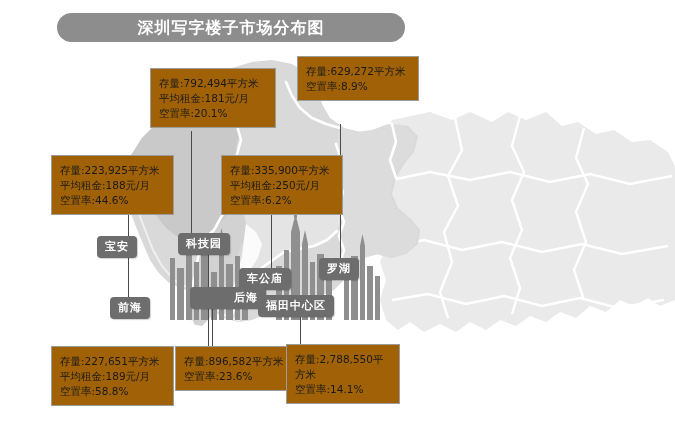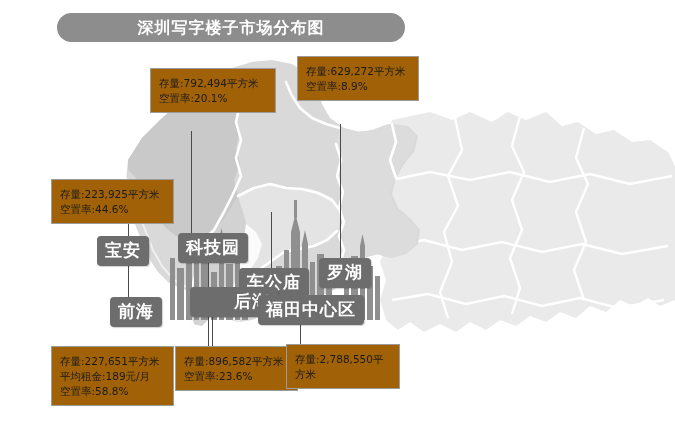--- a/index.html
+++ b/index.html
@@ -71,21 +71,21 @@
     width: 1px;
     background: #4a4a4a;
     z-index: 20;
   }
 
   
   .district {
     position: absolute;
     background: #6d6d6d;
     color: #ffffff;
-    font-size: 17px;
+    font-size: 11px;
     font-weight: bold;
     letter-spacing: 1px;
     padding: 3px 8px 4px 8px;
     border-radius: 4px;
     white-space: nowrap;
     z-index: 25;
     box-shadow: 1px 1px 1px rgba(0,0,0,0.18);
     font-family: "DejaVu Sans", "Liberation Sans", sans-serif;
   }
 </style>
@@ -212,48 +212,56 @@
   <div class="leader" style="left:191px; top:131px; height:110px;"></div>
   <div class="leader" style="left:340px; top:124px; height:138px;"></div>
   <div class="leader" style="left:128px; top:213px; height:90px;"></div>
   <div class="leader" style="left:271px; top:212px; height:60px;"></div>
   <div class="leader" style="left:208px; top:240px; height:108px;"></div>
   <div class="leader" style="left:212px; top:292px; height:56px;"></div>
   <div class="leader" style="left:300px; top:300px; height:46px;"></div>
 
   <div class="callout" style="left:150px; top:68px; width:126px;">
     <div class="line">存量:792,494平方米</div>
+    <div class="line">平均租金:181元/月</div>
     <div class="line">空置率:20.1%</div>
   </div>
 
   <div class="callout" style="left:297px; top:56px; width:122px;">
     <div class="line">存量:629,272平方米</div>
     <div class="line">空置率:8.9%</div>
   </div>
 
-  <div class="callout" style="left:51px; top:155px; width:123px;margin-top:24px;">
+  <div class="callout" style="left:51px; top:155px; width:123px;">
     <div class="line">存量:223,925平方米</div>
+    <div class="line">平均租金:188元/月</div>
     <div class="line">空置率:44.6%</div>
   </div>
 
+  <div class="callout" style="left:221px; top:155px; width:122px;">
+    <div class="line">存量:335,900平方米</div>
+    <div class="line">平均租金:250元/月</div>
+    <div class="line">空置率:6.2%</div>
+  </div>
 
   <div class="callout" style="left:51px; top:346px; width:123px;">
     <div class="line">存量:227,651平方米</div>
     <div class="line">平均租金:189元/月</div>
     <div class="line">空置率:58.8%</div>
   </div>
 
   <div class="callout" style="left:175px; top:346px; width:123px;">
     <div class="line">存量:896,582平方米</div>
     <div class="line">空置率:23.6%</div>
   </div>
 
   <div class="callout" style="left:286px; top:344px; width:114px;">
     <div class="line">存量:2,788,550平</div>
     <div class="line">方米</div>
+    <div class="line">空置率:14.1%</div>
   </div>
 
   <div class="district" style="left:97px; top:236px;">
     <span>宝安</span>
   </div>
 
   <div class="district" style="left:239px; top:268px;">
     <span>车公庙</span>
   </div>
 

